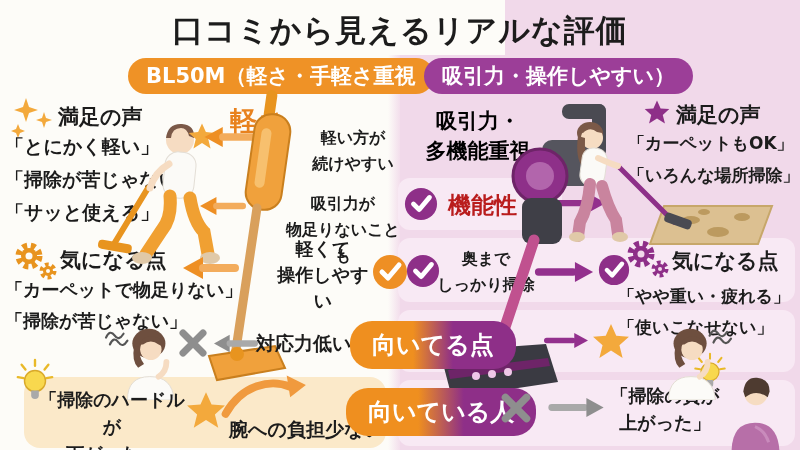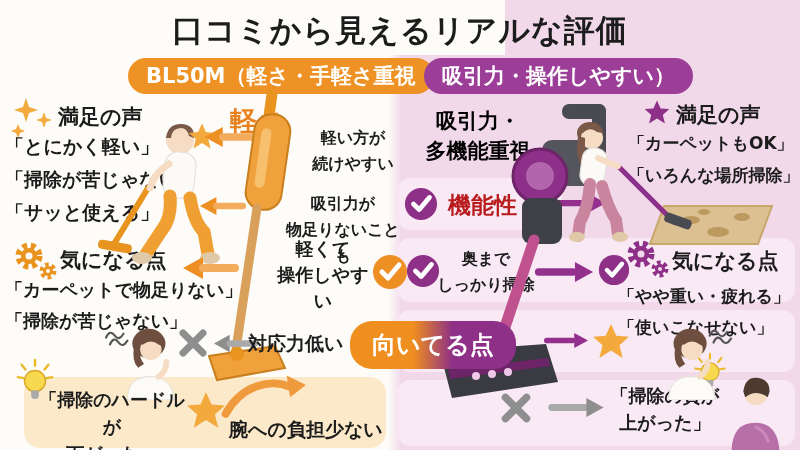--- a/index.html
+++ b/index.html
@@ -258,21 +258,21 @@
     <svg width="34" height="34" viewBox="0 0 34 34">
         <path d="M7 7 L27 27 M27 7 L7 27" stroke="#8E8E8E" stroke-width="7" stroke-linecap="round"></path>
       </svg>
   </div>
   <div class="abs" style="left:214px;top:334px;">
     <svg width="44" height="19" viewBox="0 0 56 22">
         <polygon points="20,0 0,11 20,22" fill="#8E8E8E"></polygon>
         <rect x="16" y="7" width="40" height="8" rx="4" fill="#A9A9A9"></rect>
       </svg>
   </div>
-  <div class="abs b" style="left:248px;top:331px;font-size:19px;white-space:nowrap;">対応力低い</div>
+  <div class="abs b" style="left:256px;top:331px;font-size:19px;white-space:nowrap;">対応力低い</div>
   <div class="abs pill pill-grad" style="left:350px;top:321px;">向いてる点</div>
   <div class="abs" style="left:544px;top:331px;">
     <svg width="44" height="19" viewBox="0 0 64 22">
         <rect x="0" y="7" width="46" height="8" rx="4" fill="#93308D"></rect>
         <polygon points="44,0 64,11 44,22" fill="#93308D"></polygon>
       </svg>
   </div>
   <div class="abs" style="left:592px;top:322px;">
     <svg width="38" height="38" viewBox="0 0 36 36">
         <polygon points="18,2 23,13 35,14 26,22 29,34 18,27 7,34 10,22 1,14 13,13" fill="#F3A93C"></polygon>
@@ -312,20 +312,21 @@
         <polygon points="18,2 23,13 35,14 26,22 29,34 18,27 7,34 10,22 1,14 13,13" fill="#F3A93C"></polygon>
       </svg>
   </div>
   <div class="abs" style="left:216px;top:372px;">
     <svg width="96" height="48" viewBox="0 0 100 55">
       <path d="M6 48 C 25 14, 58 8, 80 17" stroke="#F09A3E" stroke-width="9" fill="none" stroke-linecap="round"></path>
       <polygon points="76,4 98,15 80,29" fill="#F09A3E"></polygon>
     </svg>
   </div>
   <div class="abs b" style="left:210px;top:417px;font-size:19px;white-space:nowrap;margin-left:19px;">腕への負担少ない</div>
+  <div class="abs pill pill-grad" style="left:346px;top:388px;">向いている人</div>
 
   <div class="abs" style="left:498px;top:390px;">
     <svg width="36" height="36" viewBox="0 0 34 34">
         <path d="M7 7 L27 27 M27 7 L7 27" stroke="#8E8E8E" stroke-width="7" stroke-linecap="round"></path>
       </svg>
   </div>
   <div class="abs" style="left:540px;top:398px;">
     <svg width="72" height="19" viewBox="0 0 64 22">
         <rect x="0" y="7" width="46" height="8" rx="4" fill="#A9A9A9"></rect>
         <polygon points="44,0 64,11 44,22" fill="#8E8E8E"></polygon>

